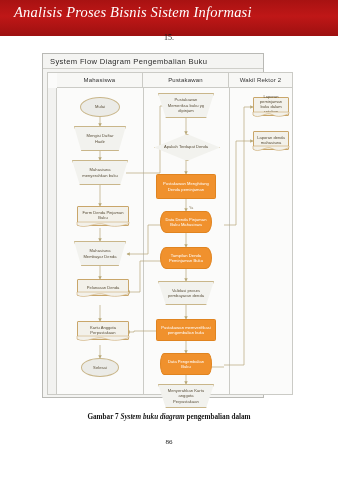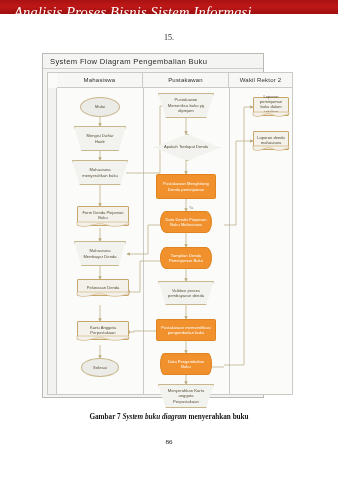--- a/index.html
+++ b/index.html
@@ -10,21 +10,21 @@
     width: 338px; height: 480px;
     position: relative;
     overflow: hidden;
     font-family: "Liberation Sans", sans-serif;
   }
 
   
   #page-header {
     position: absolute;
     left: 0; top: 0;
-    width: 338px; height: 14px;
+    width: 338px; height: 36px;
     background: linear-gradient(to bottom, #a81212 0%, #bf1717 45%, #9d1010 100%);
   }
   #page-header-title {
     position: absolute;
     left: 14px; top: 4px;
     font-family: "Liberation Serif", serif;
     font-style: italic;
     font-size: 14.5px;
     color: #ffffff;
     letter-spacing: .2px;
@@ -400,15 +400,15 @@
     <div class="n-doc" style="left:205px;top:58px;width:34px;height:17px;">
       <div class="n-doc-label">Laporan denda mahasiswa</div>
       <svg class="n-doc-wave" viewBox="0 0 36 7" preserveAspectRatio="none">
         <path d="M0,0 L0,3 C6,8 13,-1 19,2.5 C25,6 31,4 36,1.5 L36,0 Z" fill="#f3f1ea" stroke="#c9a66a" stroke-width="0.6"></path>
       </svg>
     </div>
 
   </div>
 </div>
 
-<div id="figure-caption"><span>Gambar  7 </span><em>System buku diagram</em><span> menyerahkan buku</span></div>
+<div id="figure-caption"><span>Gambar  7 </span><em>System buku diagram</em><span> pengembalian dalam</span></div>
 
 <div id="folio">86</div>
 
 </body></html>

